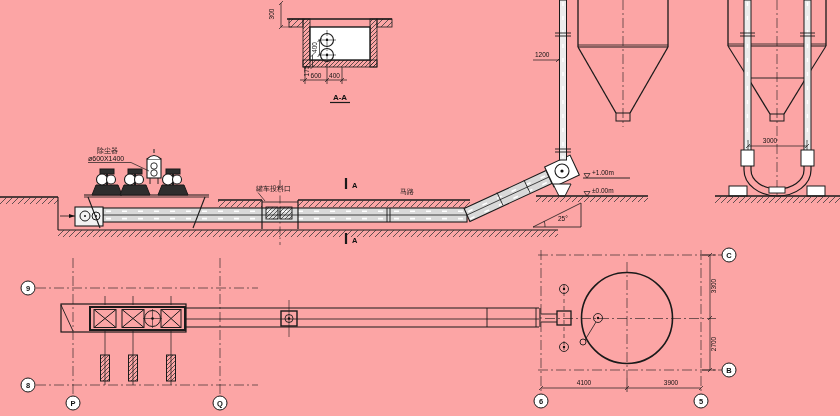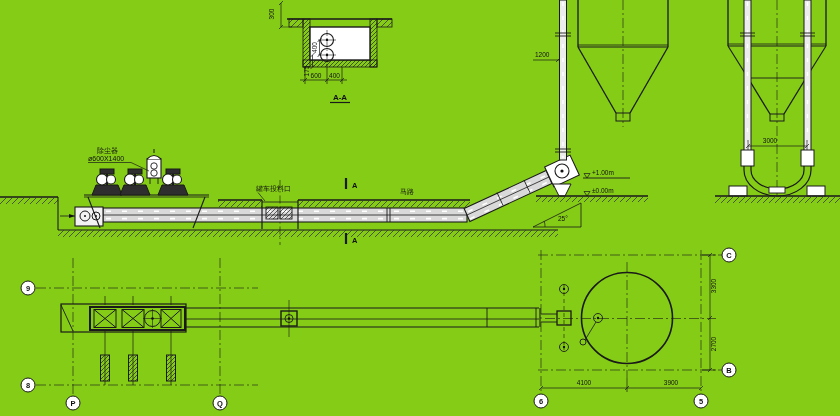--- a/index.html
+++ b/index.html
@@ -1,16 +1,16 @@
 <!DOCTYPE html>
 <html><head>
 <meta charset="utf-8">
 <style>
   html,body{margin:0;padding:0;background:#fff;}
-  #stage{position:relative;width:840px;height:416px;background:#84cc16;overflow:hidden;
+  #stage{position:relative;width:840px;height:416px;background:#fca5a5;overflow:hidden;
          font-family:"Liberation Sans", sans-serif;}
   svg{display:block;}
   .t{font-family:"Liberation Sans","DejaVu Sans",sans-serif;fill:#111;}
   .cn{font-size:7px;}
   .dim{font-size:6.5px;}
   .dimr{font-size:6.5px;}
   .bub{font-size:7.5px;font-weight:bold;}
   .sec{font-size:8px;font-weight:bold;}
 </style>
 </head>

